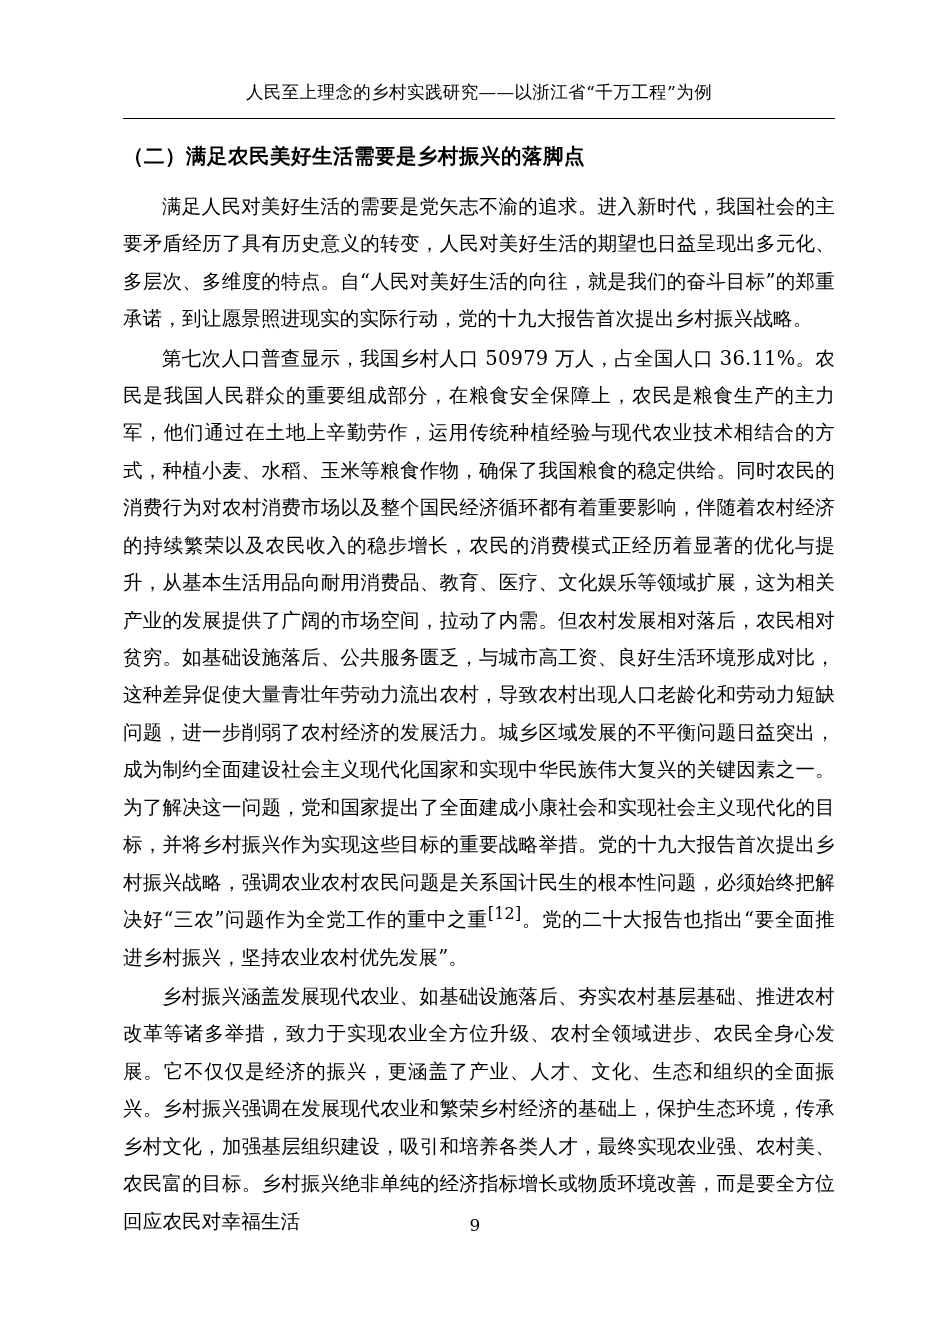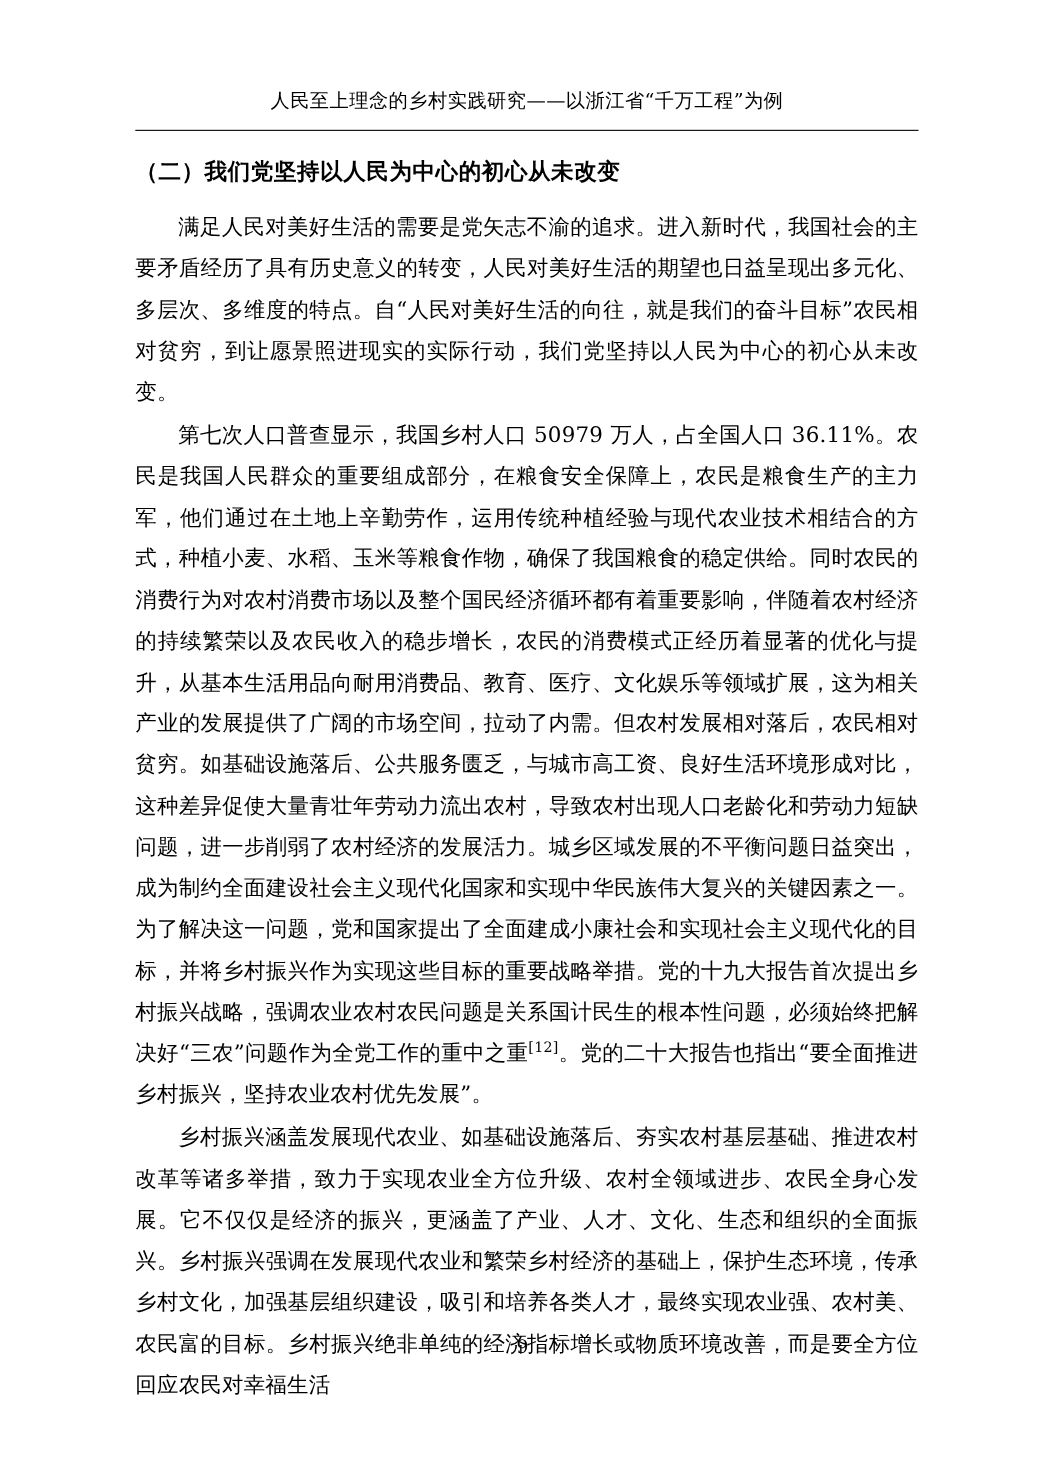--- a/index.html
+++ b/index.html
@@ -45,21 +45,21 @@
   p.body-para {
     font-size: 19.5px;
     line-height: 1.92;
     text-align: justify;
     text-justify: inter-ideograph;
     margin: 0 0 2px 0;
     text-indent: 2em;
     letter-spacing: 0.2px;
   }
   .sup {
-    font-size: 13px;
+    font-size: 16px;
     vertical-align: super;
     line-height: 0;
   }
   .page-number {
     position: absolute;
     left: 0;
     right: 0;
     top: 1215px;
     text-align: center;
     font-size: 17px;
@@ -69,23 +69,23 @@
 </head>
 <body>
 
 <div class="page">
 
   <div class="content">
 
     <div class="running-head">人民至上理念的乡村实践研究——以浙江省“千万工程”为例</div>
     <div class="head-rule"></div>
 
-    <h2 class="section-heading">（二）我们党坚持以人民为中心的初心从未改变</h2>
+    <h2 class="section-heading">（二）满足农民美好生活需要是乡村振兴的落脚点</h2>
 
-    <p class="body-para">满足人民对美好生活的需要是党矢志不渝的追求。进入新时代，我国社会的主要矛盾经历了具有历史意义的转变，人民对美好生活的期望也日益呈现出多元化、多层次、多维度的特点。自“人民对美好生活的向往，就是我们的奋斗目标”农民相对贫穷，到让愿景照进现实的实际行动，我们党坚持以人民为中心的初心从未改变。</p>
+    <p class="body-para">满足人民对美好生活的需要是党矢志不渝的追求。进入新时代，我国社会的主要矛盾经历了具有历史意义的转变，人民对美好生活的期望也日益呈现出多元化、多层次、多维度的特点。自“人民对美好生活的向往，就是我们的奋斗目标”的郑重承诺，到让愿景照进现实的实际行动，党的十九大报告首次提出乡村振兴战略。</p>
 
     <p class="body-para"><span>第七次人口普查显示，我国乡村人口 50979 万人，占全国人口 36.11%。农民是我国人民群众的重要组成部分，在粮食安全保障上，农民是粮食生产的主力军，他们通过在土地上辛勤劳作，运用传统种植经验与现代农业技术相结合的方式，种植小麦、水稻、玉米等粮食作物，确保了我国粮食的稳定供给。同时农民的消费行为对农村消费市场以及整个国民经济循环都有着重要影响，伴随着农村经济的持续繁荣以及农民收入的稳步增长，农民的消费模式正经历着显著的优化与提升，从基本生活用品向耐用消费品、教育、医疗、文化娱乐等领域扩展，这为相关产业的发展提供了广阔的市场空间，拉动了内需。但农村发展相对落后，农民相对贫穷。如基础设施落后、公共服务匮乏，与城市高工资、良好生活环境形成对比，这种差异促使大量青壮年劳动力流出农村，导致农村出现人口老龄化和劳动力短缺问题，进一步削弱了农村经济的发展活力。城乡区域发展的不平衡问题日益突出，成为制约全面建设社会主义现代化国家和实现中华民族伟大复兴的关键因素之一。为了解决这一问题，党和国家提出了全面建成小康社会和实现社会主义现代化的目标，并将乡村振兴作为实现这些目标的重要战略举措。党的十九大报告首次提出乡村振兴战略，强调农业农村农民问题是关系国计民生的根本性问题，必须始终把解决好“三农”问题作为全党工作的重中之重</span><span class="sup">[12]</span><span>。党的二十大报告也指出“要全面推进乡村振兴，坚持农业农村优先发展”。</span></p>
 
     <p class="body-para">乡村振兴涵盖发展现代农业、如基础设施落后、夯实农村基层基础、推进农村改革等诸多举措，致力于实现农业全方位升级、农村全领域进步、农民全身心发展。它不仅仅是经济的振兴，更涵盖了产业、人才、文化、生态和组织的全面振兴。乡村振兴强调在发展现代农业和繁荣乡村经济的基础上，保护生态环境，传承乡村文化，加强基层组织建设，吸引和培养各类人才，最终实现农业强、农村美、农民富的目标。乡村振兴绝非单纯的经济指标增长或物质环境改善，而是要全方位回应农民对幸福生活</p>
 
   </div>
 
   <div class="page-number">9</div>
 
 </div>

